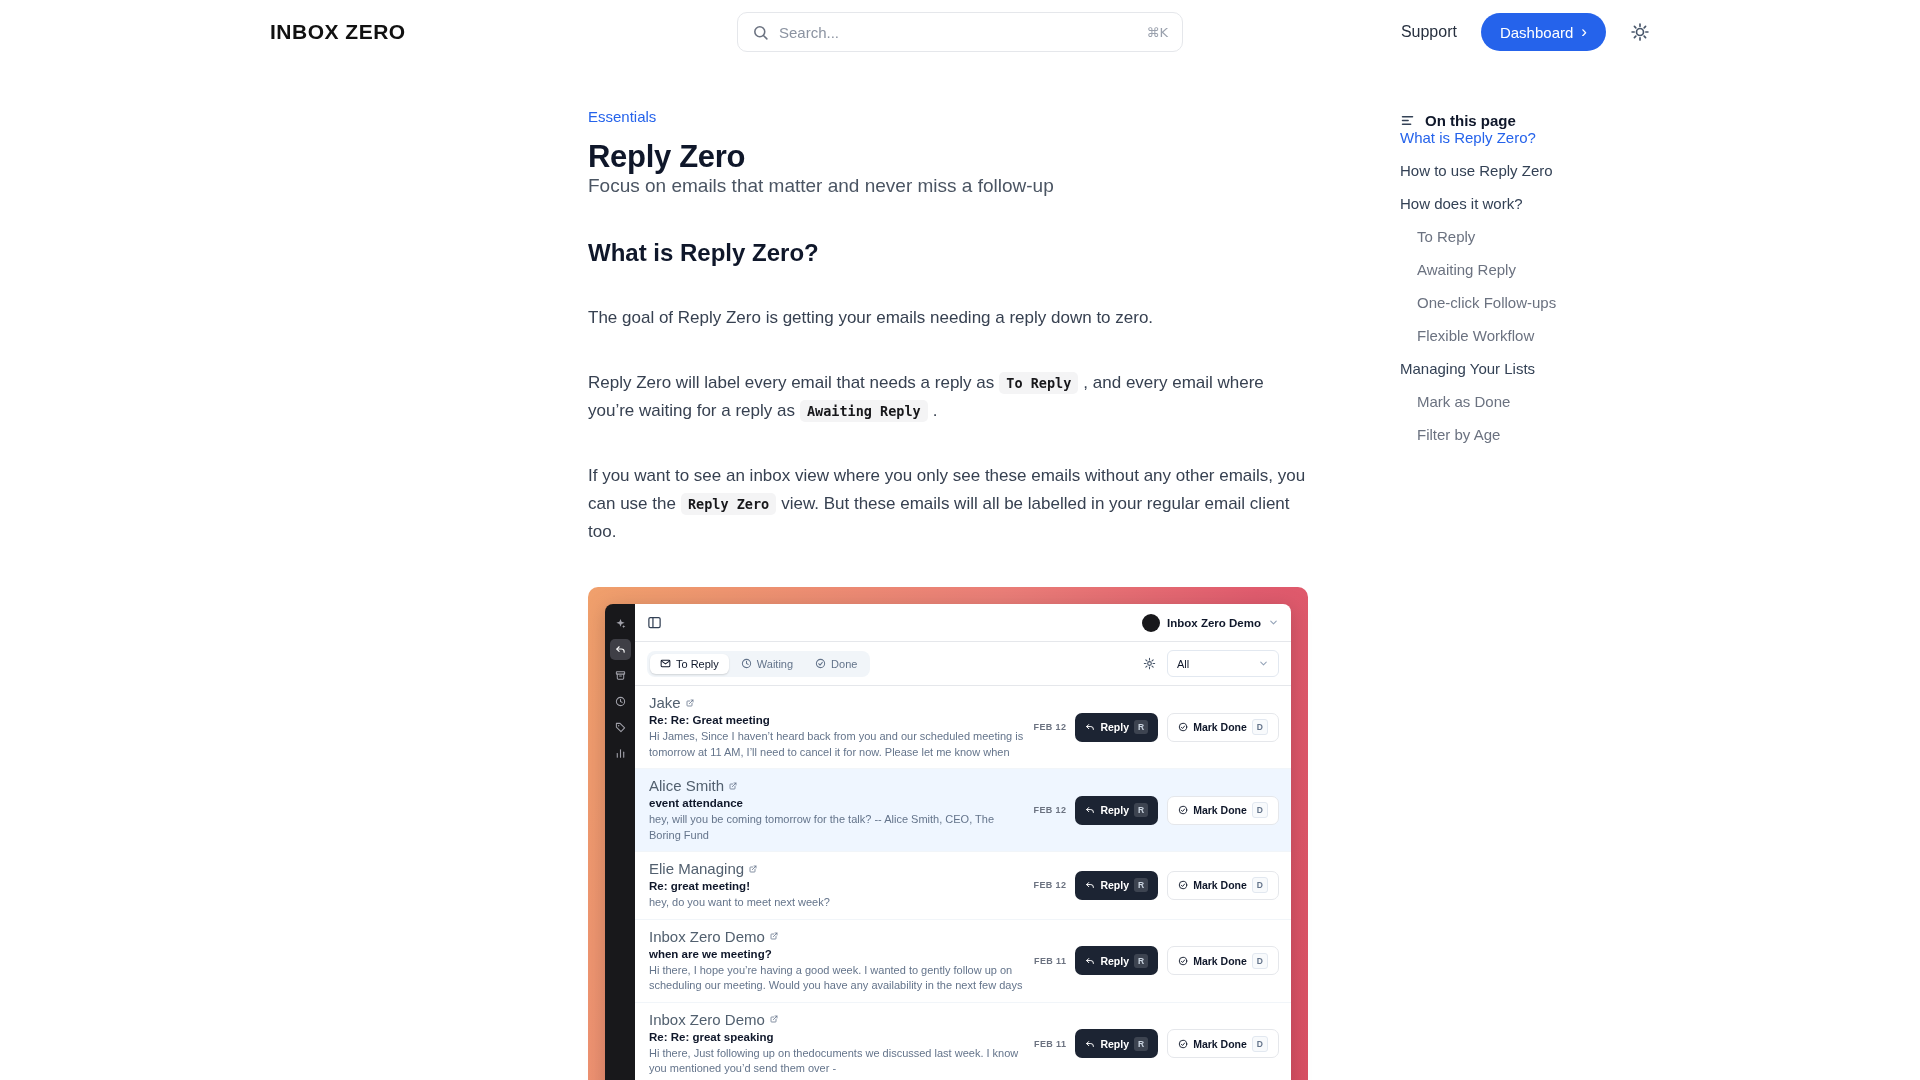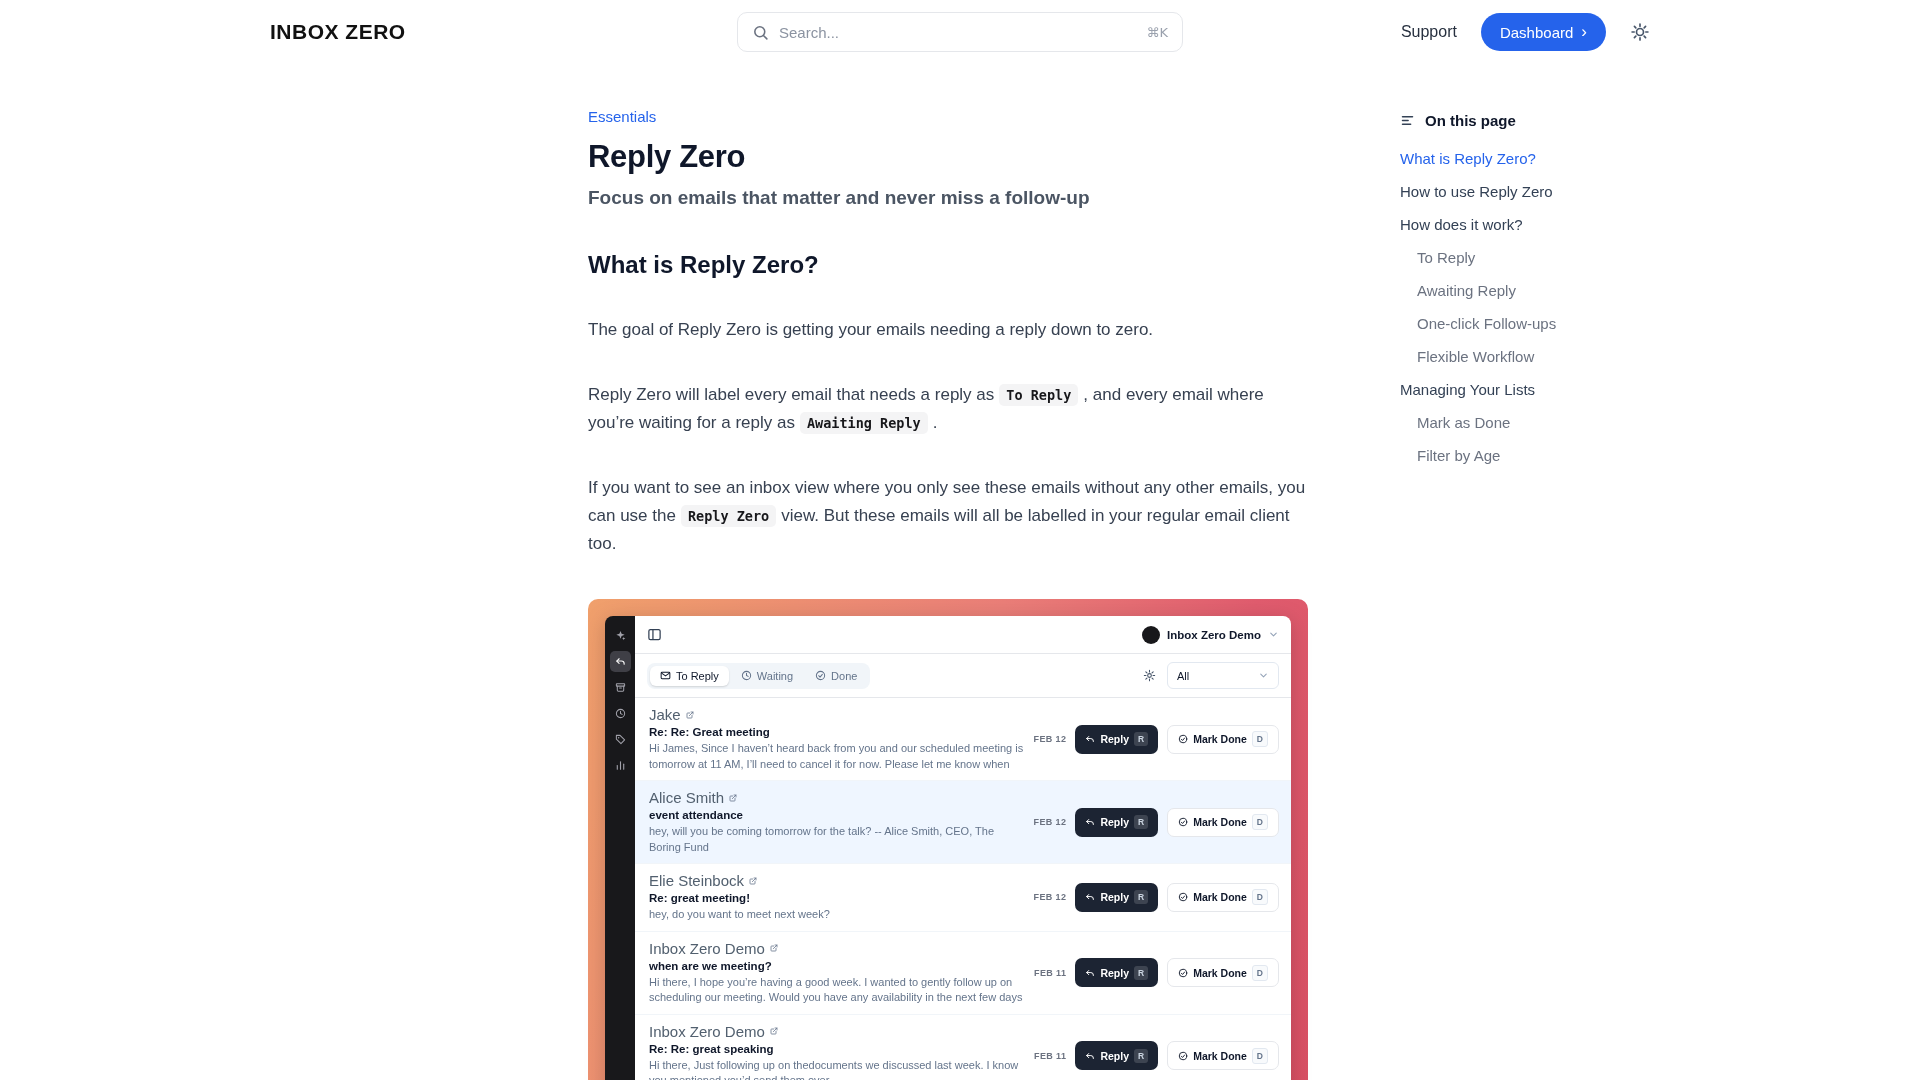--- a/index.html
+++ b/index.html
@@ -22,21 +22,21 @@
     font-family: inherit; cursor: pointer; }
   .dashboard-btn .chev { font-size: 17px; line-height: 1; margin-top: -1px; }
   .theme-toggle { color: #475569; display: flex; cursor: pointer; }
 
   
   .layout { display: flex; margin-left: 588px; }
   .content { width: 720px; padding-top: 44px; }
   .breadcrumb { display: inline-block; color: #2563eb; font-size: 15px; font-weight: 500;
     text-decoration: none; cursor: pointer; }
   h1.page-title { font-size: 31px; font-weight: 700; color: #0f172a; margin-top: 13px; letter-spacing: -.3px; }
-  .subtitle { font-size: 19px; color: #4b5563; margin-top: 12px; font-weight: bold; }
+  .subtitle { font-size: 19px; color: #4b5563; margin-top: 0; }
   h2.section { font-size: 24px; font-weight: 700; color: #0f172a; margin-top: 42px; }
   p.body { font-size: 17px; line-height: 28px; color: #374151; margin-top: 37px; }
   code.inline { font-family: "DejaVu Sans Mono", monospace; font-size: 13.5px; font-weight: 700;
     background: #f4f4f5; color: #18181b; border-radius: 5px; padding: 3px 7px; margin: 0 5px; white-space: nowrap; }
 
   
   .shot { margin-top: 41px; width: 720px; height: 576px; border-radius: 10px; padding: 17px;
     background: linear-gradient(110deg, #f0a06c 0%, #ea7e78 45%, #e05c6e 72%, #d84e62 100%); }
   .app { display: flex; height: 100%; filter: drop-shadow(0 4px 10px rgba(0,0,0,.18)); }
   .app-sidebar { width: 30px; background: #18181b; border-radius: 8px 0 0 8px; display: flex;
@@ -83,21 +83,21 @@
     font-family: inherit; color: #cbd5e1; }
   .done-btn { display: flex; align-items: center; gap: 5px; background: #fff; color: #0f172a;
     border: 1px solid #e5e7eb; border-radius: 7px; height: 29px; padding: 0 10px; font-size: 10.5px;
     font-weight: 600; font-family: inherit; }
   .done-btn kbd { border: 1px solid #e2e8f0; background: #f8fafc; border-radius: 3px; font-size: 8.5px;
     padding: 2px 4px; font-family: inherit; color: #64748b; }
 
   
   .toc { width: 300px; margin-left: 92px; padding-top: 48px; }
   .toc-header { display: flex; align-items: center; gap: 10px; font-size: 15px; font-weight: 600;
-    color: #0f172a; margin-bottom: 21px; }
+    color: #0f172a; }
   .toc-header .toc-icon { color: #334155; display: flex; }
   .toc-link { display: block; font-size: 15px; color: #334155; margin-bottom: 16px; text-decoration: none;
     cursor: pointer; }
   .toc-link.lvl2 { margin-left: 17px; color: #6b7280; }
   .toc-link.active { color: #2563eb; font-weight: 500; }
 </style>
 </head>
 <body>
 
 <header class="navbar">
@@ -341,21 +341,21 @@
                     </span>
                     <span>Mark Done</span>
                     <kbd>D</kbd>
                   </button>
               </div>
             </div>
 
             <div class="email-row">
               <div class="email-left">
                 <div class="email-sender">
-                    <span>Elie Steinbock</span>
+                    <span>Elie Managing</span>
                     <span class="ext">
                       <svg width="8" height="8" viewBox="0 0 24 24" fill="none" stroke="currentColor" stroke-width="2.4" stroke-linecap="round" stroke-linejoin="round">
                         <path d="M18 13v6a2 2 0 0 1-2 2H5a2 2 0 0 1-2-2V8a2 2 0 0 1 2-2h6"></path>
                         <polyline points="15 3 21 3 21 9"></polyline>
                         <line x1="10" y1="14" x2="21" y2="3"></line>
                       </svg>
                     </span>
                   </div>
                 <div class="email-subject">Re: great meeting!</div>
                 <div class="email-preview">hey, do you want to meet next week?</div>

